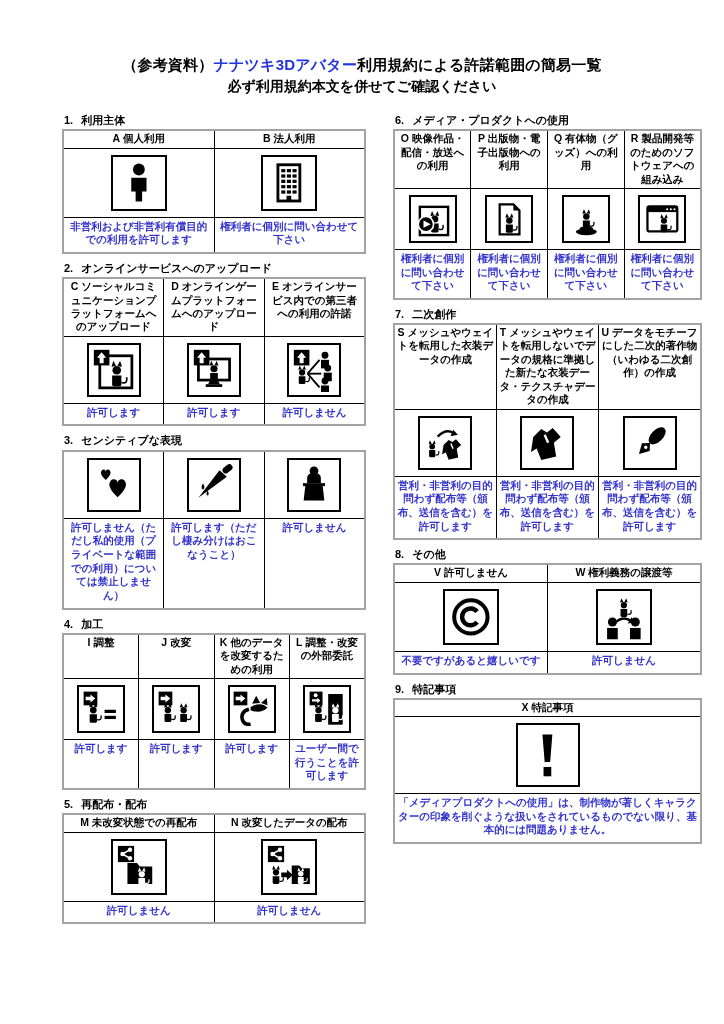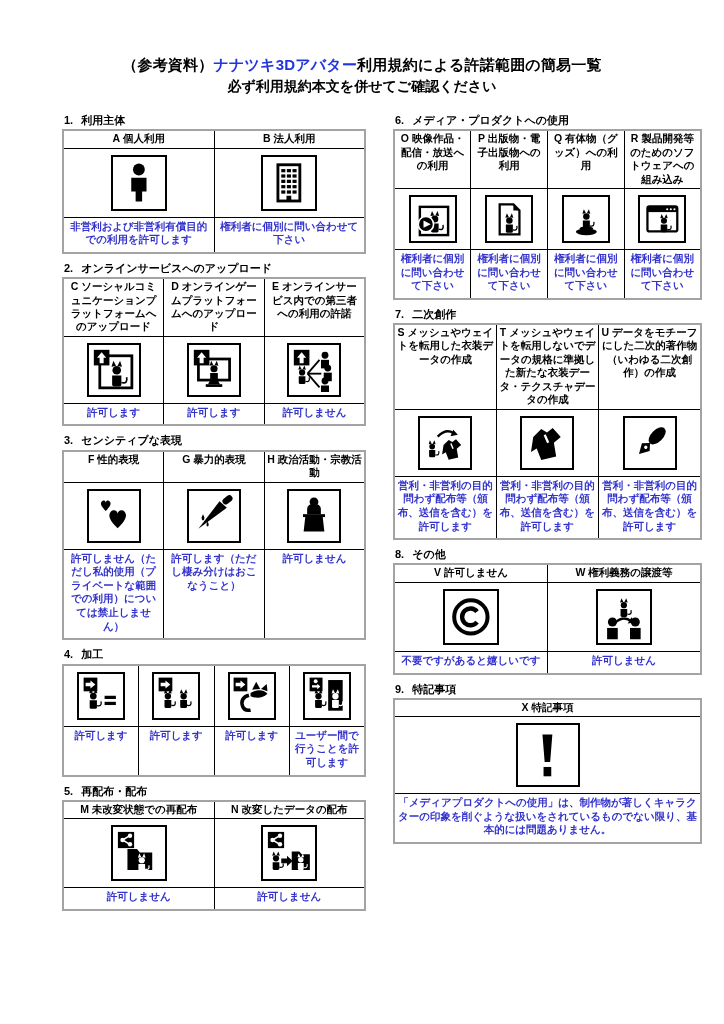--- a/index.html
+++ b/index.html
@@ -187,25 +187,20 @@
               <td class="text-cell">許可しません</td>
             </tr>
           </tbody>
         </table>
       </div>
       <div class="section">
         <div class="section-label"><span class="sec-num">3.</span><span class="sec-title">センシティブな表現</span></div>
         <table class="perm-table cols3">
           <tbody>
             <tr>
-              <th><span>F</span>&nbsp;<span>性的表現</span></th>
-              <th><span>G</span>&nbsp;<span>暴力的表現</span></th>
-              <th><span>H</span>&nbsp;<span>政治活動・宗教活動</span></th>
-            </tr>
-            <tr>
               <td class="icon-cell"><div class="icon-box">
                   <svg viewBox="0 0 48 48" xmlns="http://www.w3.org/2000/svg">
                     <path transform="translate(15,12) scale(0.55)" d="M0,12 C -8,4 -12,-2 -8,-7 C -5,-10 -1,-9 0,-5 C 1,-9 5,-10 8,-7 C 12,-2 8,4 0,12 Z" fill="#000"></path>
                     <path transform="translate(28,26) scale(0.95)" d="M0,12 C -8,4 -12,-2 -8,-7 C -5,-10 -1,-9 0,-5 C 1,-9 5,-10 8,-7 C 12,-2 8,4 0,12 Z" fill="#000"></path>
                   </svg>
                 </div></td>
               <td class="icon-cell"><div class="icon-box">
                   <svg viewBox="0 0 48 48" xmlns="http://www.w3.org/2000/svg">
                     <polygon points="7,38 30,8 38,15" fill="#000"></polygon>
                     <rect x="0" y="-3.5" width="12" height="7" rx="3.5" transform="translate(34,10) rotate(-38)" fill="#000"></rect>
@@ -229,20 +224,26 @@
               <td class="text-cell">許可します（ただし棲み分けはおこなうこと）</td>
               <td class="text-cell">許可しません</td>
             </tr>
           </tbody>
         </table>
       </div>
       <div class="section">
         <div class="section-label"><span class="sec-num">4.</span><span class="sec-title">加工</span></div>
         <table class="perm-table cols4">
           <tbody>
+            <tr>
+              <th><span>I</span>&nbsp;<span>調整</span></th>
+              <th><span>J</span>&nbsp;<span>改変</span></th>
+              <th><span>K</span>&nbsp;<span>他のデータを改変するための利用</span></th>
+              <th><span>L</span>&nbsp;<span>調整・改変の外部委託</span></th>
+            </tr>
             <tr>
               <td class="icon-cell"><div class="icon-box">
                   <svg viewBox="0 0 48 48" xmlns="http://www.w3.org/2000/svg">
                     <g transform="translate(14,29) scale(0.64)">
                       <polygon points="-8,-12 -5,-21 -1,-13" fill="#000"></polygon>
                       <polygon points="1,-13 5,-21 8,-12" fill="#000"></polygon>
                       <circle cx="0" cy="-6.5" r="6.5" fill="#000"></circle>
                       <path d="M-7,1.5 h14 v13.5 a3,3 0 0 1 -3,3 h-8 a3,3 0 0 1 -3,-3 z" fill="#000"></path>
                       <path d="M7,12 q10,3 8,-8" stroke="#000" stroke-width="2.6" fill="none"></path>
                     </g>

